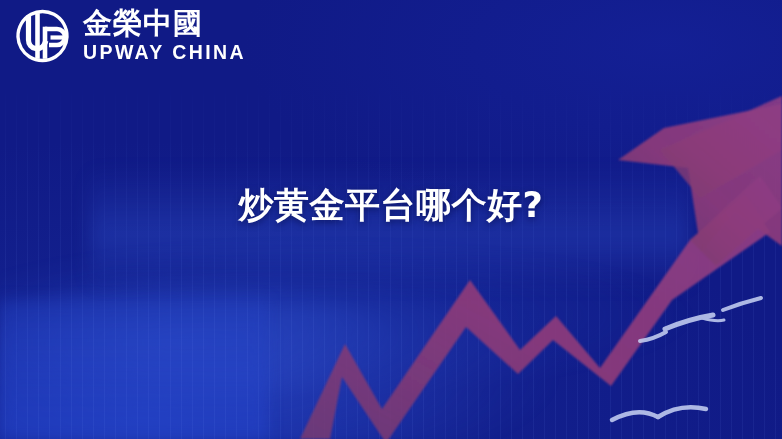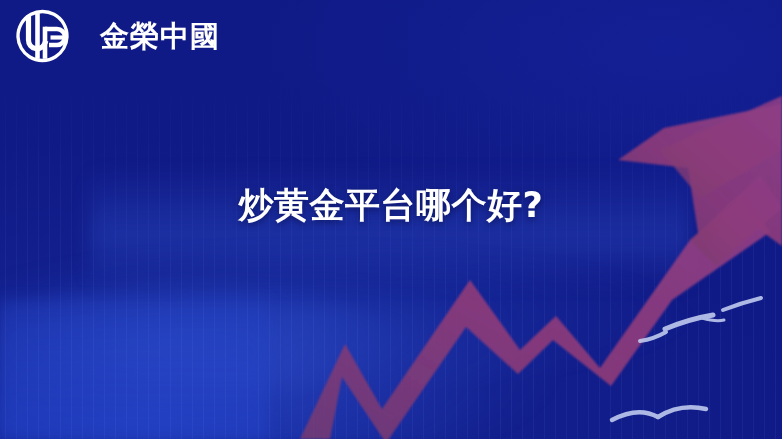--- a/index.html
+++ b/index.html
@@ -73,21 +73,21 @@
 
   
   #birds-svg { position: absolute; left: 0; top: 0; }
 
   
   #logo {
     position: absolute;
     left: 14px; top: 9px;
     display: flex;
     align-items: center;
-    gap: 29px;
+    gap: 12px;
   }
   #logo-mark { display: block; }
   #logo-text { display: flex; flex-direction: column; line-height: 1; }
   #logo-cn {
     color: #ffffff;
     font-size: 29px;
     font-weight: 700;
     letter-spacing: 1px;
     font-family: "DejaVu Sans", "Liberation Sans", sans-serif;
   }
@@ -205,20 +205,21 @@
 
       <path d="M 14.5 9 L 14.5 31 a 8.5 8.5 0 0 0 16.5 3" fill="none" stroke="#ffffff" stroke-width="5.2" stroke-linecap="square"></path>
       <path d="M 23.5 6.5 L 23.5 47.5" stroke="#ffffff" stroke-width="4.6" stroke-linecap="square"></path>
 
       <path d="M 31 20 L 31 47.5" stroke="#ffffff" stroke-width="4.6" stroke-linecap="square"></path>
       <path d="M 31 20 L 43 20 a 8 8 0 0 1 0 16 L 35 36" fill="none" stroke="#ffffff" stroke-width="4.6"></path>
       <path d="M 36.5 28.5 L 50 28.5" stroke="#ffffff" stroke-width="4.2"></path>
     </svg>
     <div id="logo-text">
       <span id="logo-cn">金榮中國</span>
+      <span id="logo-en">UPWAY CHINA</span>
     </div>
   </div>
 
   <div id="headline">
     <span class="line">炒黄金平台哪个好?</span>
   </div>
 
 </div>
 
 </body></html>

